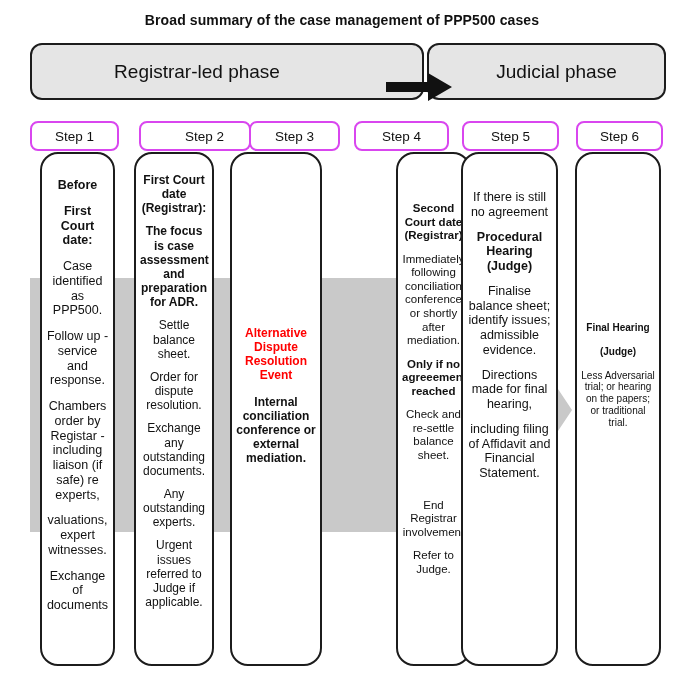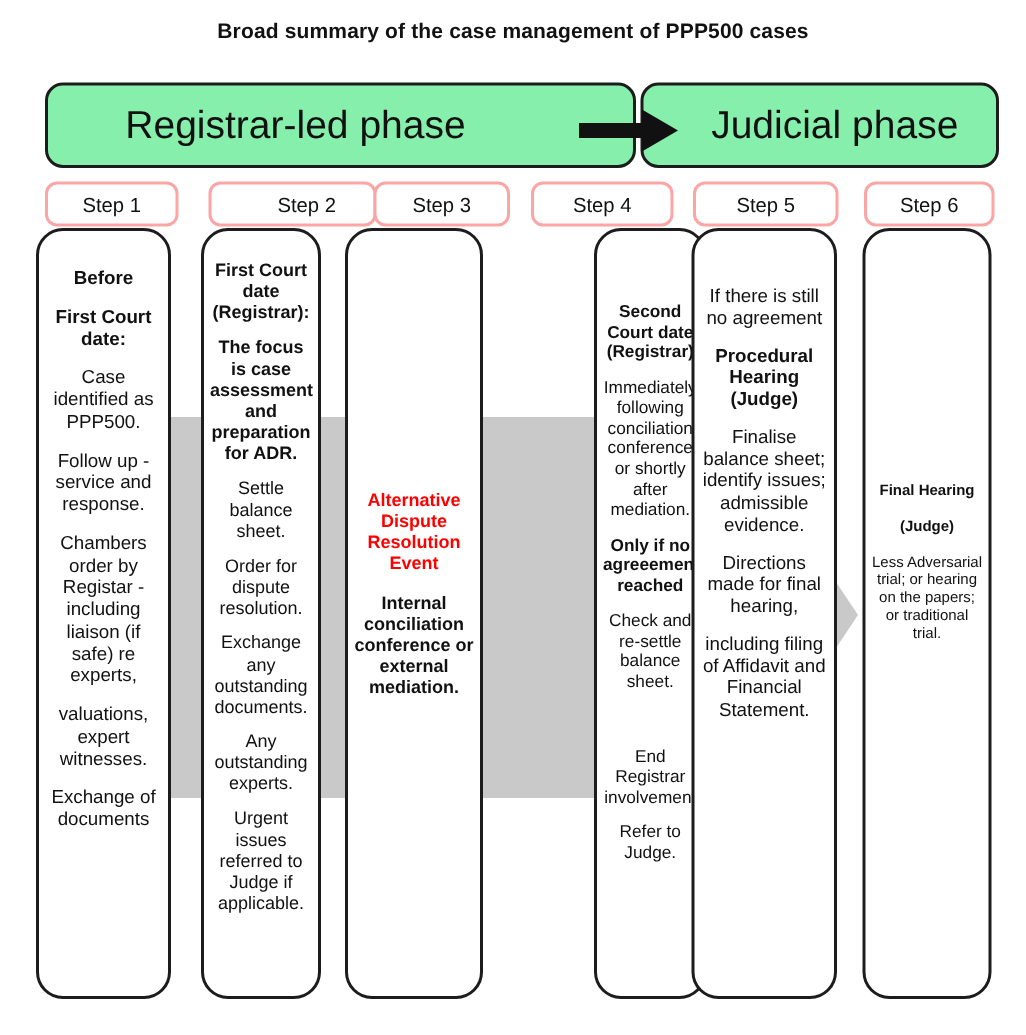--- a/index.html
+++ b/index.html
@@ -6,49 +6,49 @@
   .page{
     position:relative;width:684px;height:690px;background:#ffffff;overflow:hidden;
     font-family:"Liberation Sans","DejaVu Sans",sans-serif;color:#111;border-radius:28px;
   }
   .title{
     position:absolute;top:12px;left:0;width:684px;text-align:center;
     font-size:14px;font-weight:700;letter-spacing:.1px;
   }
   
   .phase{
-    position:absolute;top:55px;height:53px;border:2px solid #1c1c1c;border-radius:12px;
-    background:#86efac;display:flex;align-items:center;justify-content:center;
-    font-size:26px;z-index:1;
+    position:absolute;top:43px;height:53px;border:2px solid #1c1c1c;border-radius:12px;
+    background:#e5e5e5;display:flex;align-items:center;justify-content:center;
+    font-size:19px;z-index:1;
   }
   .phase-reg{left:30px;width:390px;}
   .phase-reg span{margin-right:60px;}
   .phase-jud{left:427px;width:235px;}
   .phase-jud span{margin-left:20px;}
   .phase-arrow{position:absolute;left:384px;top:70px;z-index:3;}
   
   .flow-band{position:absolute;left:0;top:0;z-index:0;}
   
   .stepbox{
-    position:absolute;top:121px;height:26px;border:2px solid #fca5a5;border-radius:8px;
+    position:absolute;top:121px;height:26px;border:2px solid #d946ef;border-radius:8px;
     background:#fff;display:flex;align-items:center;justify-content:center;
     font-size:13.5px;z-index:2;
   }
   .sb-1{left:30px;width:85px;}
   .sb-2{left:139px;width:89px;padding-left:19px;}
   .sb-3{left:249px;width:87px;}
   .sb-4{left:354px;width:91px;}
   .sb-5{left:462px;width:93px;}
   .sb-6{left:576px;width:83px;}
   
   .col{
     position:absolute;top:152px;height:514px;border:2px solid #1c1c1c;border-radius:18px;
     background:#fff;z-index:2;box-sizing:border-box;
   }
-  .col-1{left:24px;width:90px;}
+  .col-1{left:40px;width:75px;}
   .col-2{left:134px;width:80px;}
   .col-3{left:230px;width:92px;}
   .col-4{left:352px;width:75px;margin-left:44px;}
   .col-5{left:461px;width:97px;}
   .col-6{left:575px;width:86px;}
   .col-body{
     display:flex;flex-direction:column;align-items:center;text-align:center;
     padding:0 4px;box-sizing:border-box;width:100%;
   }
   .col-1 .col-body{padding-top:24px;font-size:12.5px;row-gap:11px;}

